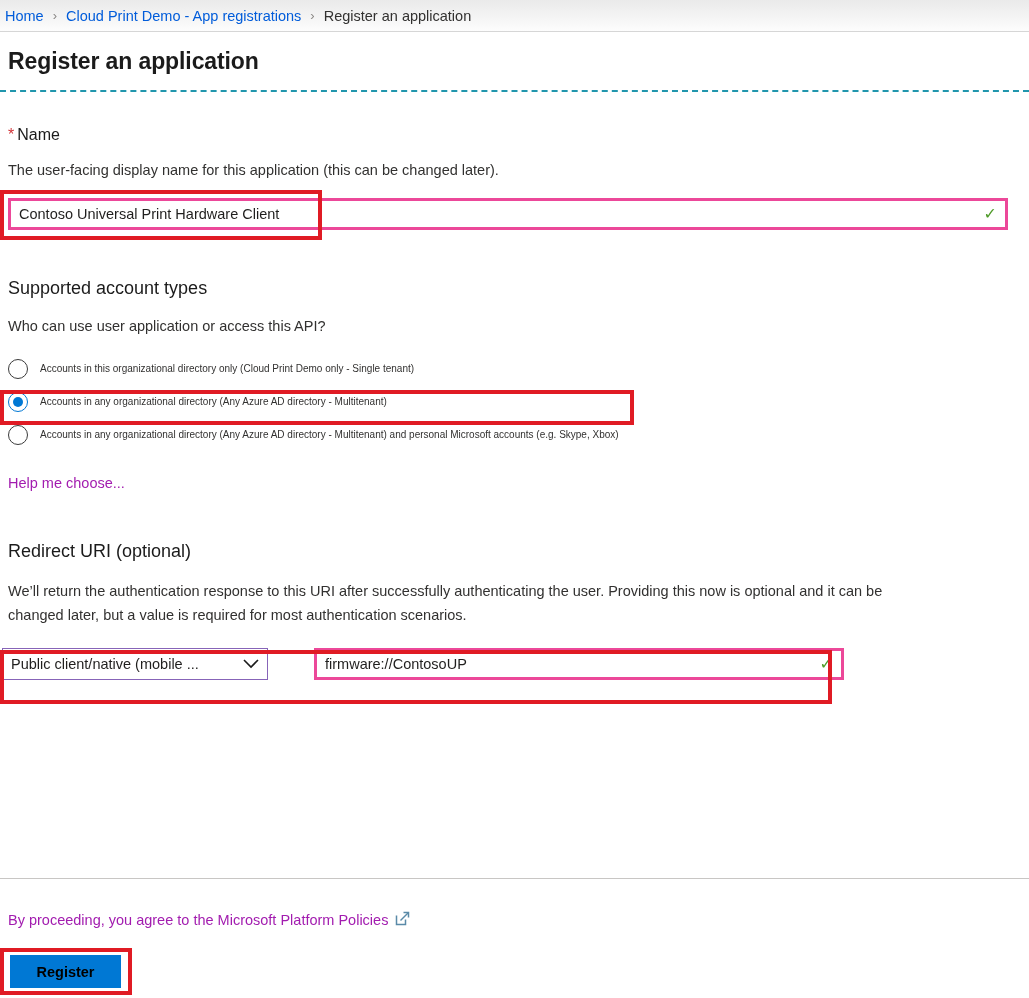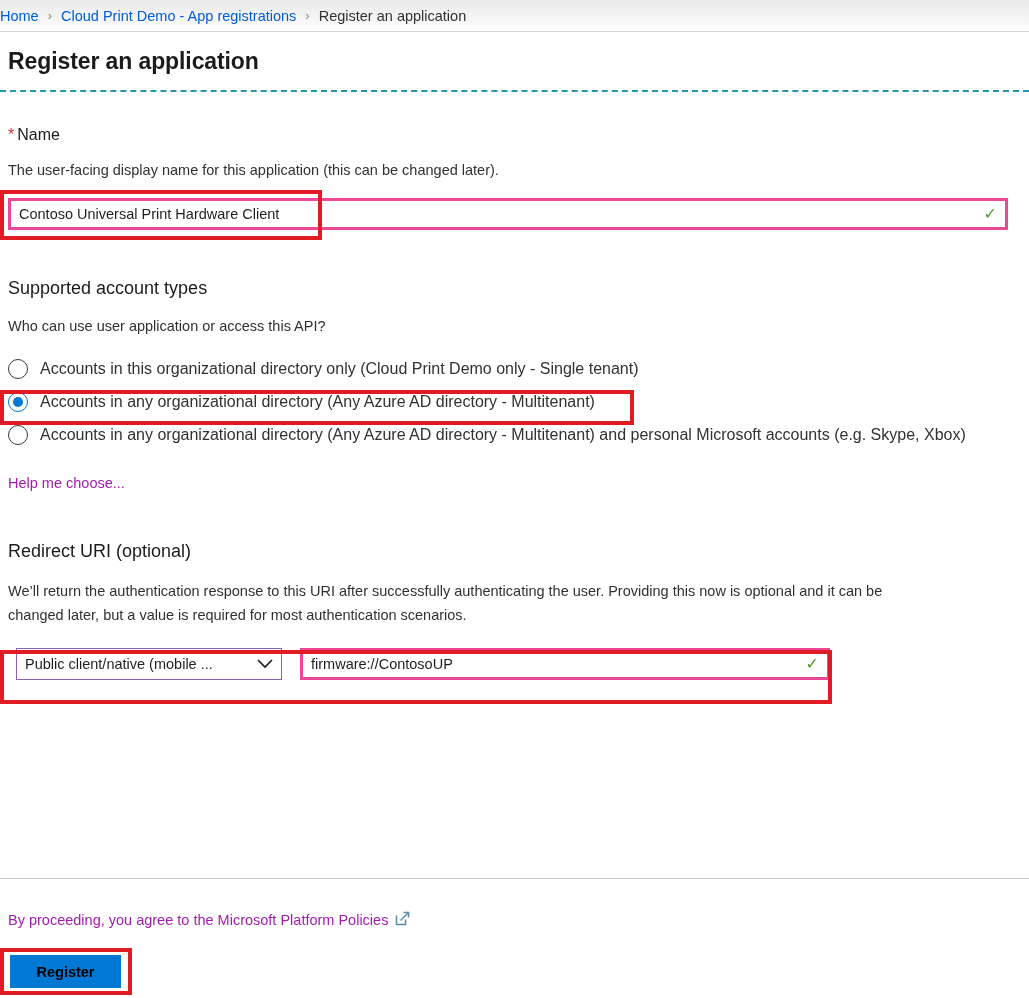--- a/index.html
+++ b/index.html
@@ -15,21 +15,21 @@
     position: relative;
   }
 
   
   .breadcrumb-bar {
     height: 32px;
     background: linear-gradient(to bottom, #eaeaea 0%, #f4f4f4 55%, #fdfdfd 100%);
     border-bottom: 1px solid #d6d6d6;
     display: flex;
     align-items: center;
-    padding-left: 0;
+    padding-left: 5px;
   }
   .crumb {
     font-size: 14.5px;
     color: #015cda;
     cursor: pointer;
     white-space: nowrap;
   }
   .crumb.current {
     color: #323130;
     cursor: default;
@@ -131,36 +131,37 @@
   .radio.checked::after {
     content: "";
     position: absolute;
     left: 4px; top: 4px;
     width: 10px; height: 10px;
     border-radius: 50%;
     background: #0078d4;
   }
   .radio-label {
     margin-left: 12px;
-    font-size: 16px;
+    font-size: 10px;
     color: #323130;
     white-space: nowrap;
   }
 
   .link {
     color: #a21caf;
     font-size: 14.5px;
     cursor: pointer;
   }
 
   
   .redirect-row {
     display: flex;
     align-items: flex-start;
-    padding-left: 16px;
+    padding-left: 2px;
+    gap: 28px;
   }
   .select-box {
     width: 266px;
     height: 32px;
     border: 1px solid #8764b8;
     background: #fff;
     display: flex;
     align-items: center;
     padding: 0 8px;
     font-size: 14.5px;

